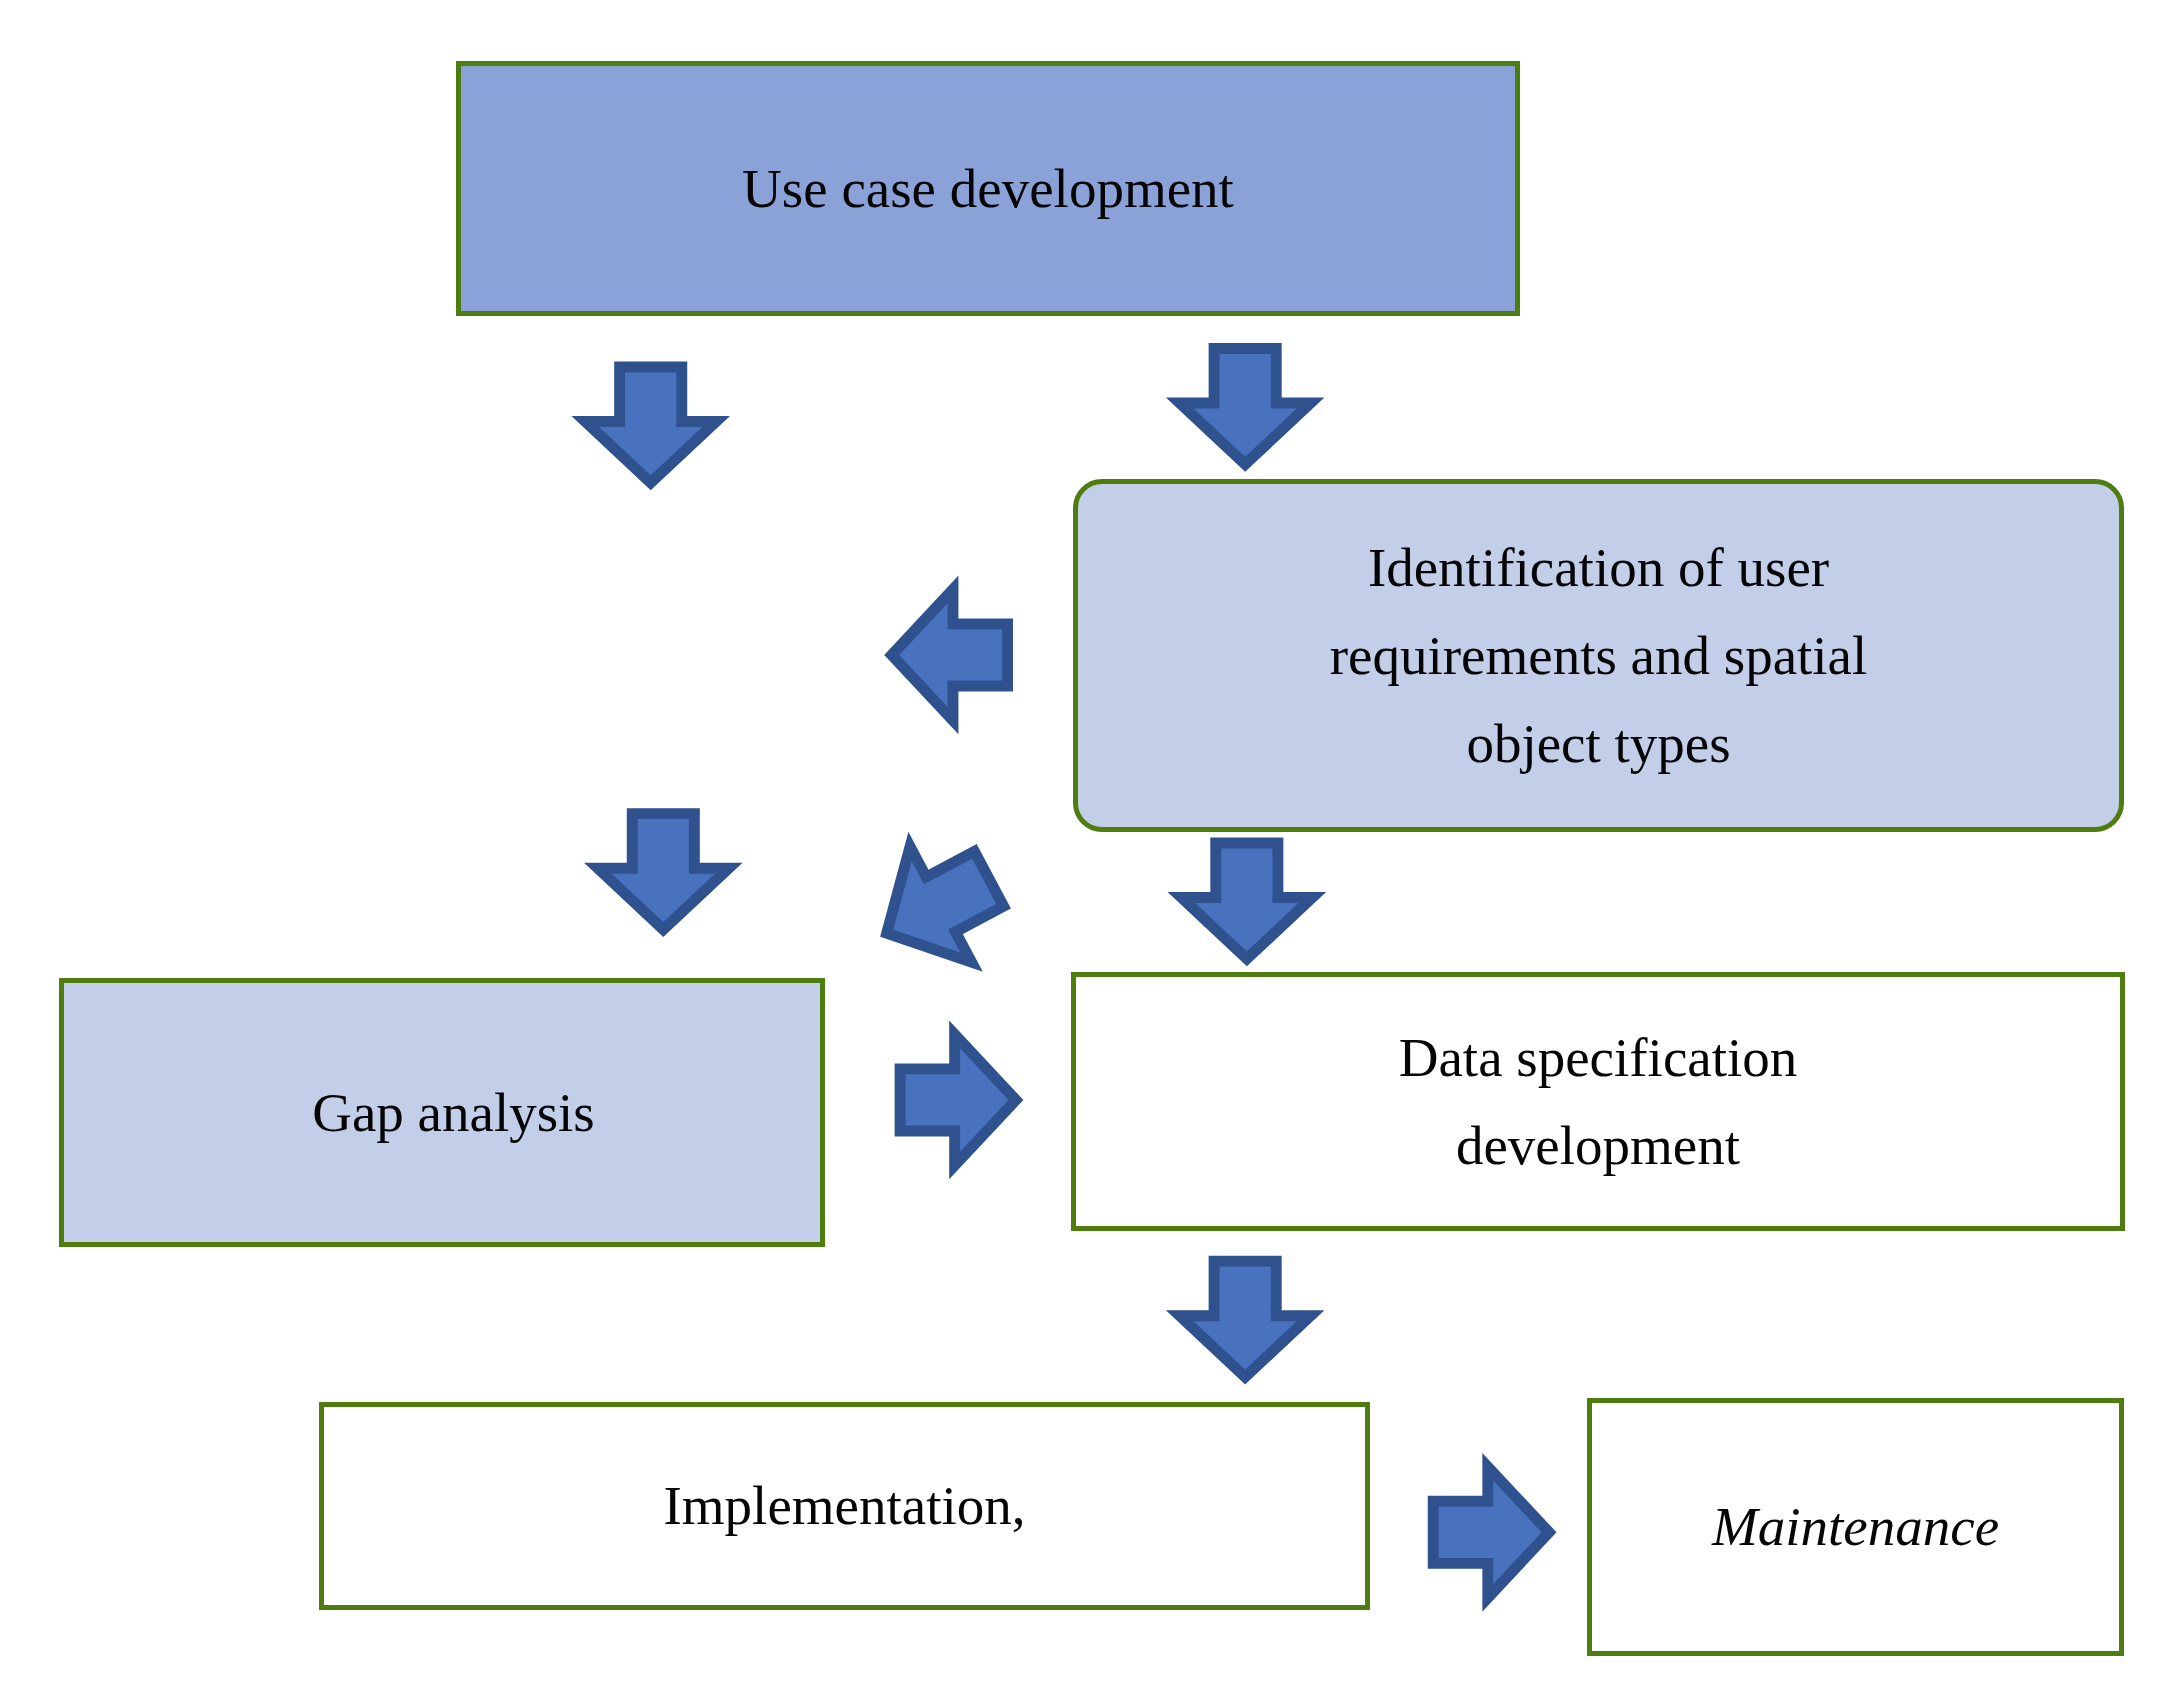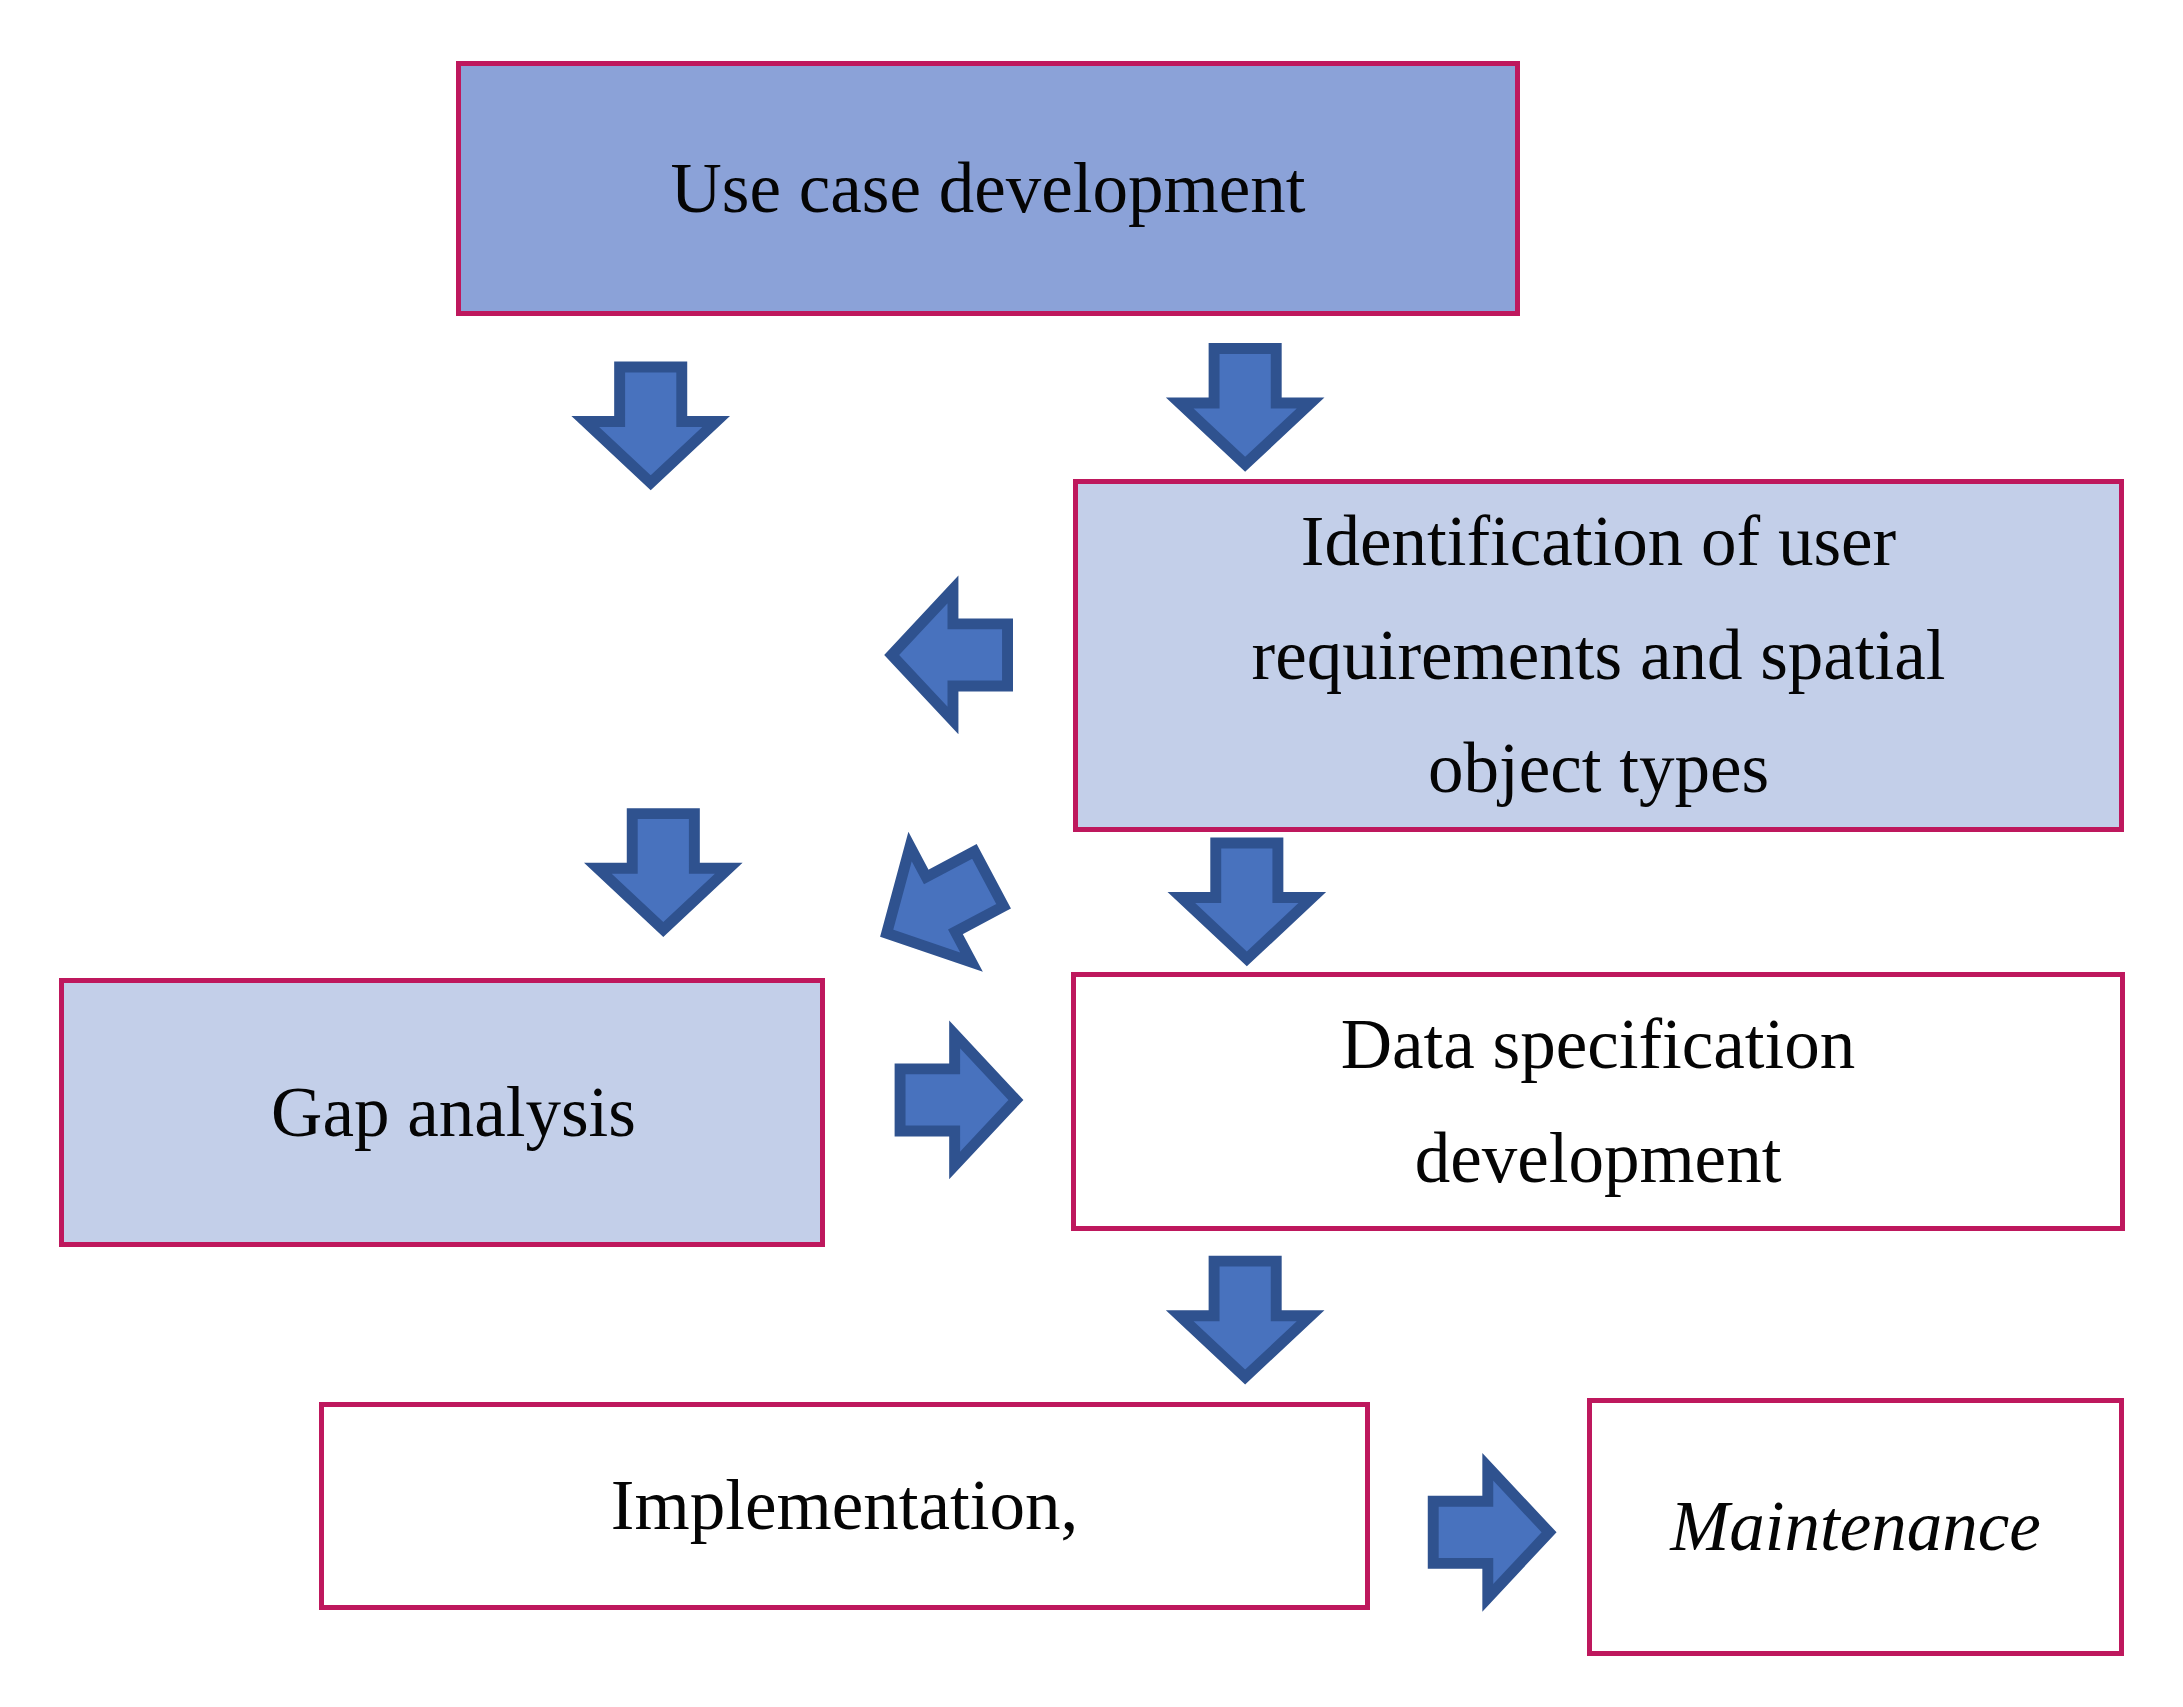--- a/index.html
+++ b/index.html
@@ -18,28 +18,28 @@
   .arrow-layer {
     position: absolute;
     left: 0;
     top: 0;
     width: 2183px;
     height: 1707px;
   }
   .box {
     position: absolute;
     box-sizing: border-box;
-    border: 5px solid #be185d;
+    border: 5px solid #4d7c0f;
     display: flex;
     flex-direction: column;
     align-items: center;
     justify-content: center;
     text-align: center;
     color: #050505;
-    font-size: 71px;
+    font-size: 55px;
     line-height: 1.6;
     background: #ffffff;
   }
   .box .line {
     display: block;
     white-space: nowrap;
   }
 </style>
 </head>
 <body>
@@ -56,21 +56,21 @@
       <polygon points="-69,-37 -4,-37 -4,-78 69,0 -4,78 -4,37 -69,37" transform="translate(1141 1310) rotate(0)" fill="#4872BE" stroke="#2F528F" stroke-width="13" stroke-linejoin="miter"></polygon>
       <polygon points="-69,-37 -4,-37 -4,-78 69,0 -4,78 -4,37 -69,37" transform="translate(1483 1571) rotate(90)" fill="#4872BE" stroke="#2F528F" stroke-width="13" stroke-linejoin="miter"></polygon>
       <polygon points="-69,-37 -4,-37 -4,-78 69,0 -4,78 -4,37 -69,37" transform="translate(1776 1825) rotate(0)" fill="#4872BE" stroke="#2F528F" stroke-width="13" stroke-linejoin="miter"></polygon>
     </svg>
 
   <div class="box" style="left: 456px; top: 61px; width: 1064px; height: 255px; background: rgb(139, 162, 216);">
     <span class="line">Use case development</span>
   </div>
 
 
-  <div class="box" style="left: 1073px; top: 479px; width: 1051px; height: 353px; background: rgb(195, 207, 233);">
+  <div class="box" style="left: 1073px; top: 479px; width: 1051px; height: 353px; background: rgb(195, 207, 233); border-radius: 29px;">
     <span class="line">Identification of user</span>
     <span class="line">requirements and spatial</span>
     <span class="line">object types</span>
   </div>
 
   <div class="box" style="left: 59px; top: 978px; width: 766px; height: 269px; background: rgb(195, 207, 233); padding-left: 23px;">
     <span class="line">Gap analysis</span>
   </div>
 
   <div class="box" style="left: 1071px; top: 972px; width: 1054px; height: 259px; background: rgb(255, 255, 255);">

